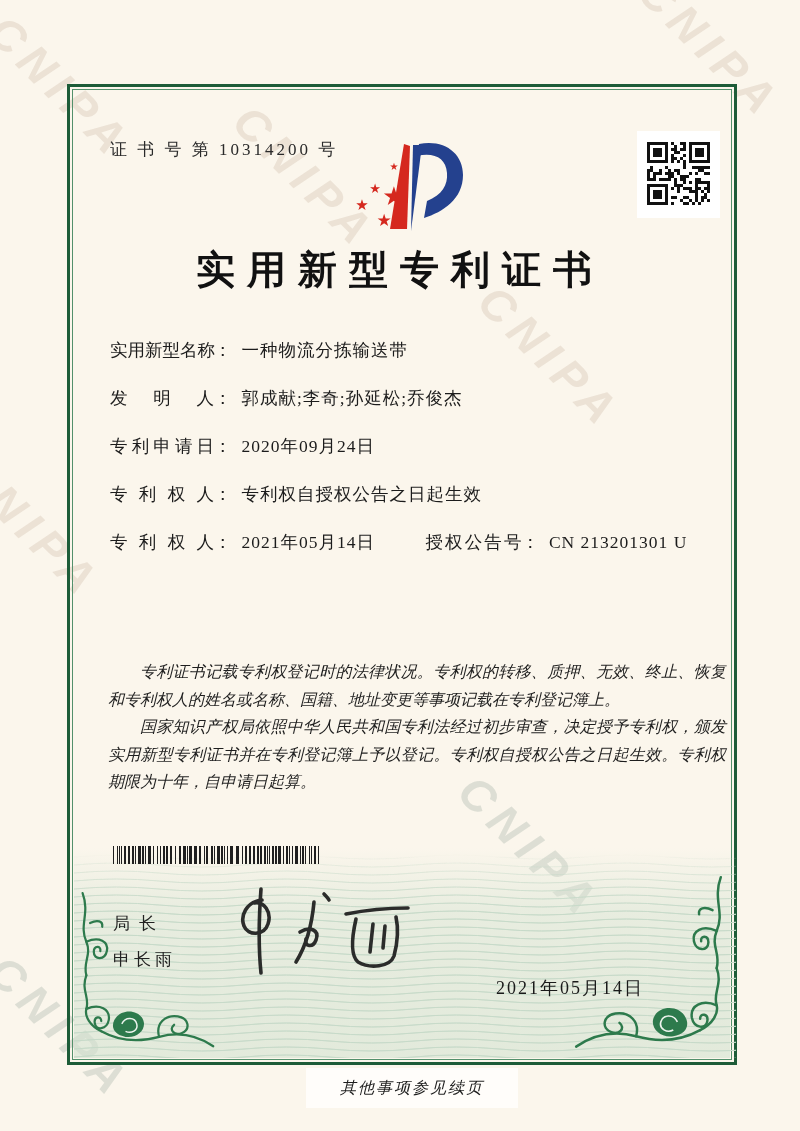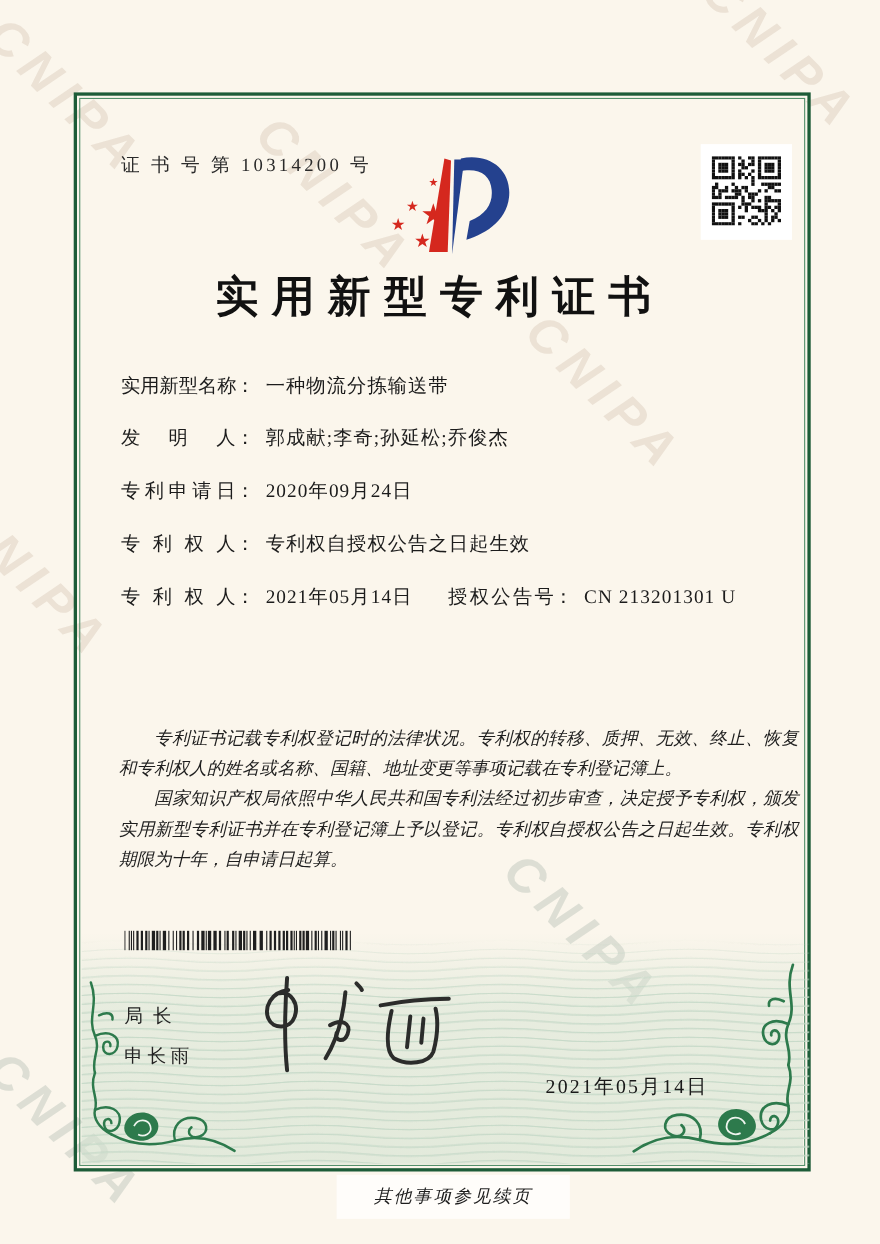--- a/index.html
+++ b/index.html
@@ -70,21 +70,21 @@
   .fields{position:absolute;left:110px;top:338px;width:615px;}
   .frow{height:48px;font-size:17.5px;white-space:nowrap;}
   .fgroup{display:inline-block;}
   .flabel{
     display:inline-block;width:104px;
     text-align:justify;text-align-last:justify;
     vertical-align:top;
   }
   .fcolon{display:inline-block;}
   .fvalue{display:inline-block;margin-left:10px;letter-spacing:1px;}
-  .fgroup.second{margin-left:28px;}
+  .fgroup.second{margin-left:46px;}
   .fgroup.second .flabel{width:96px;}
   
   .paras{
     position:absolute;left:108px;top:658px;width:618px;
     font-size:16px;line-height:27.5px;
     font-style:italic;color:#1e1e1e;text-align:justify;
   }
   .paras p{margin:0;text-indent:2em;}
   
   .barcode{

